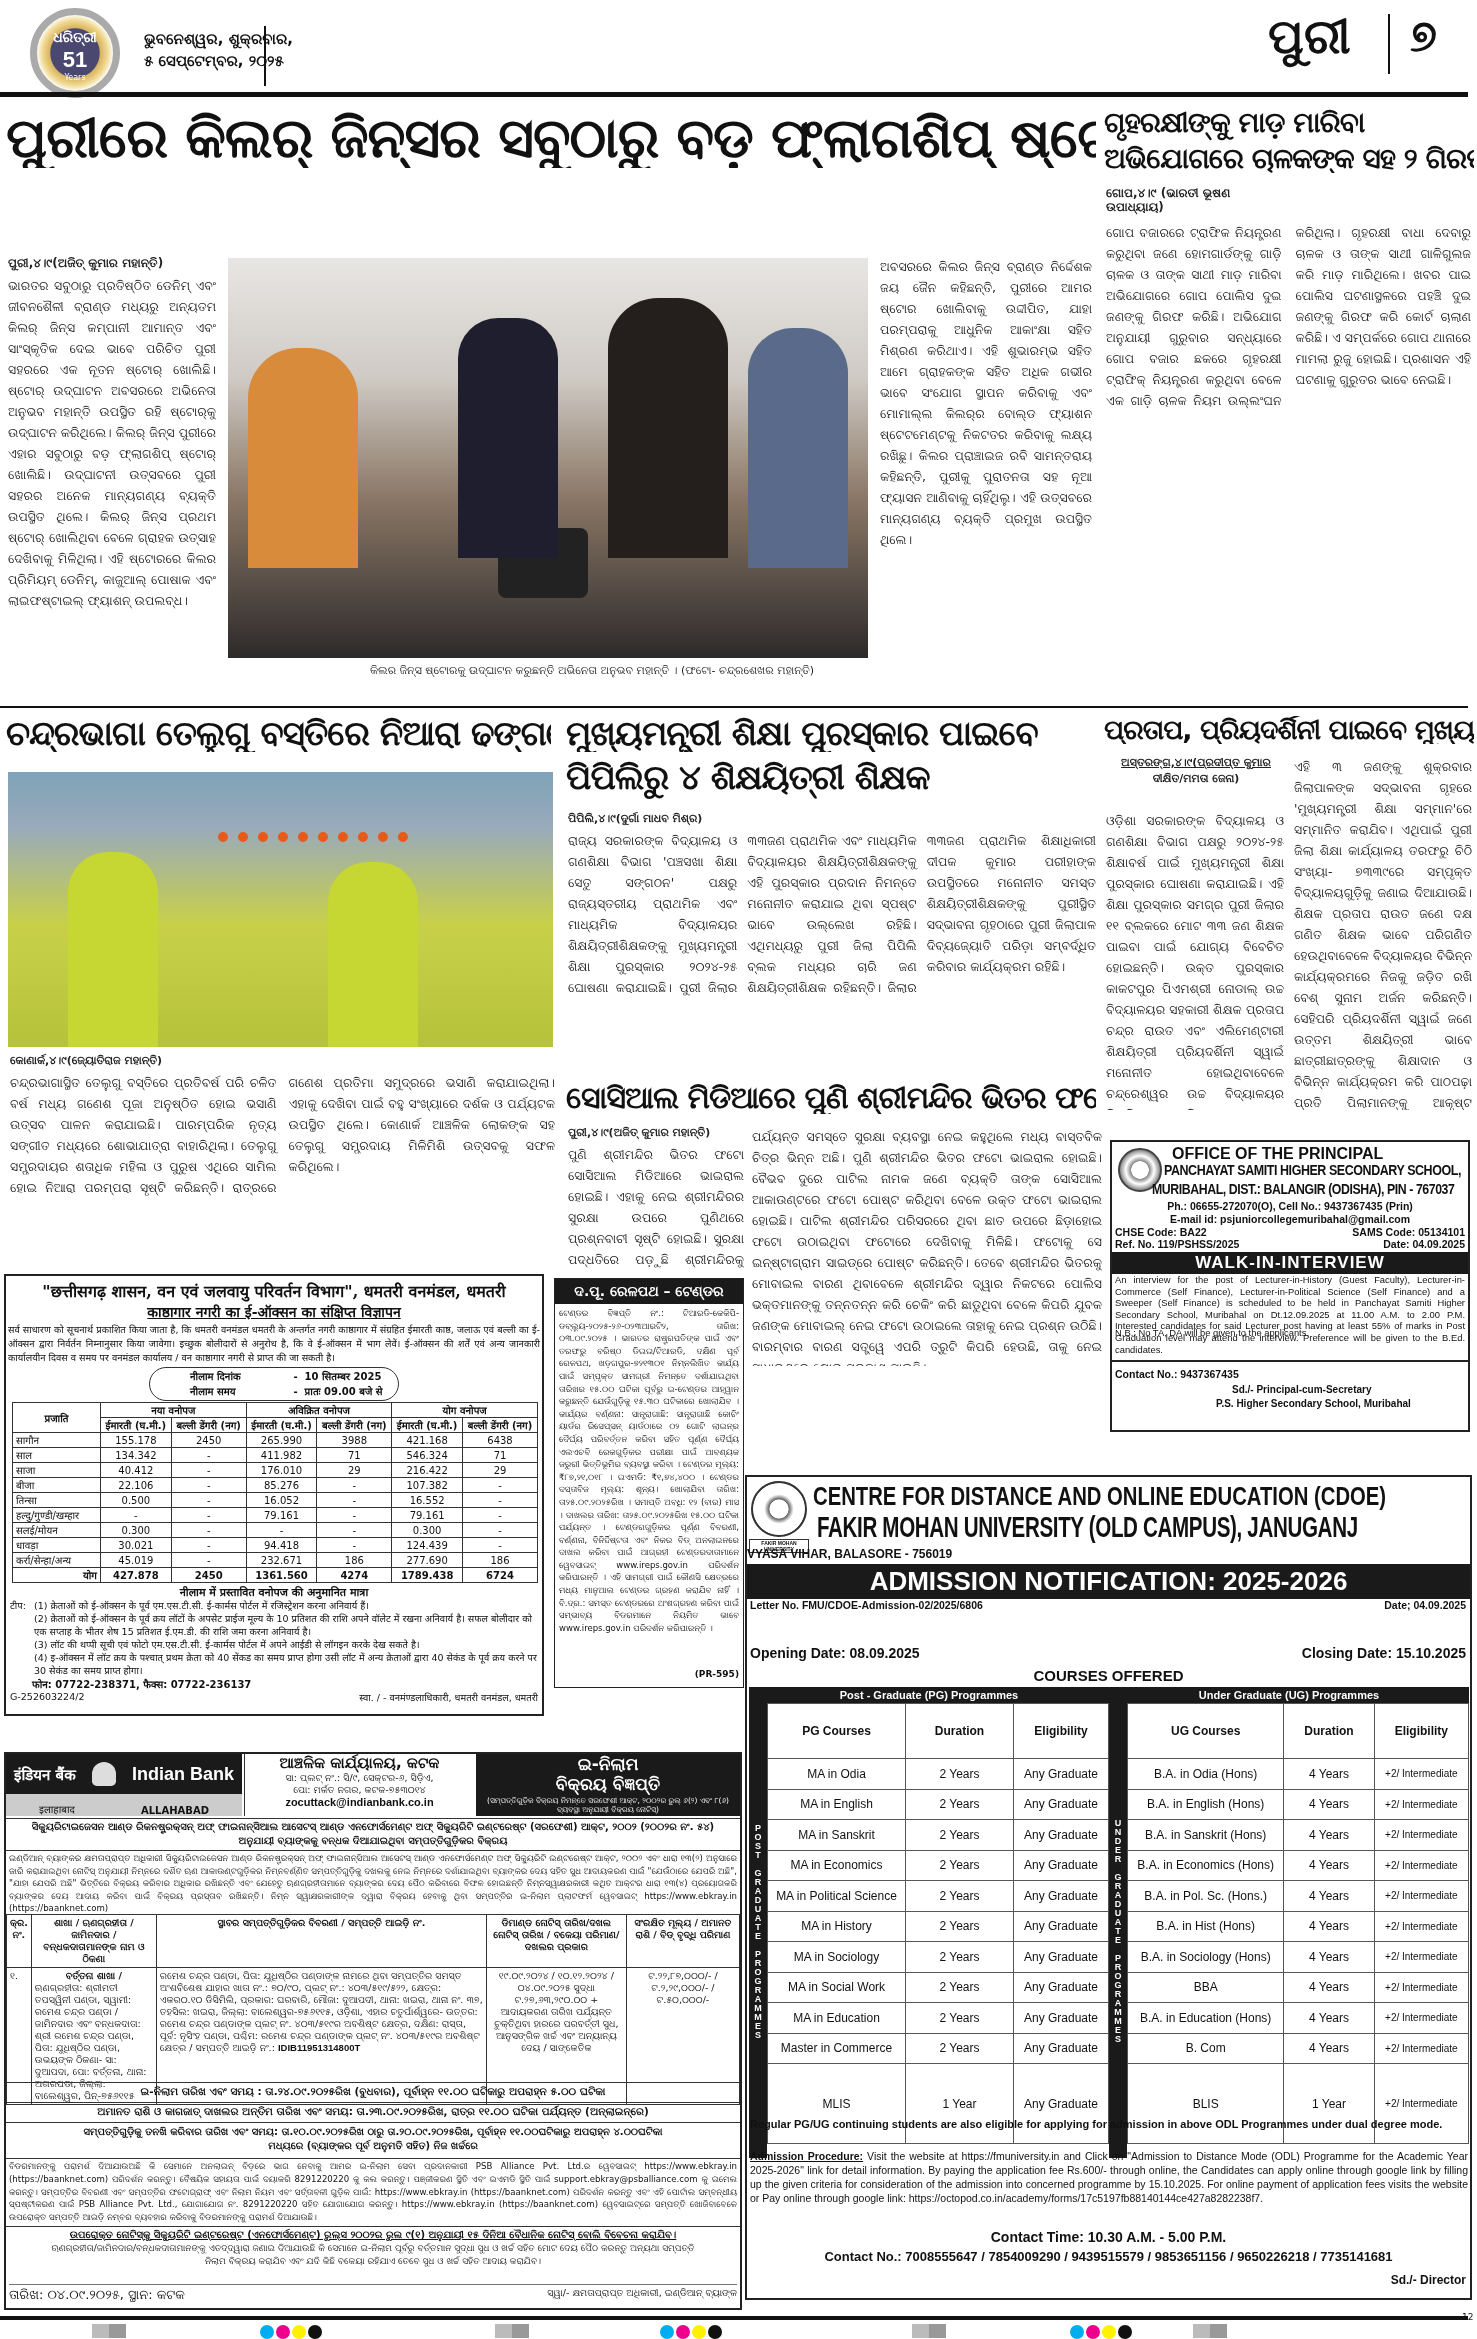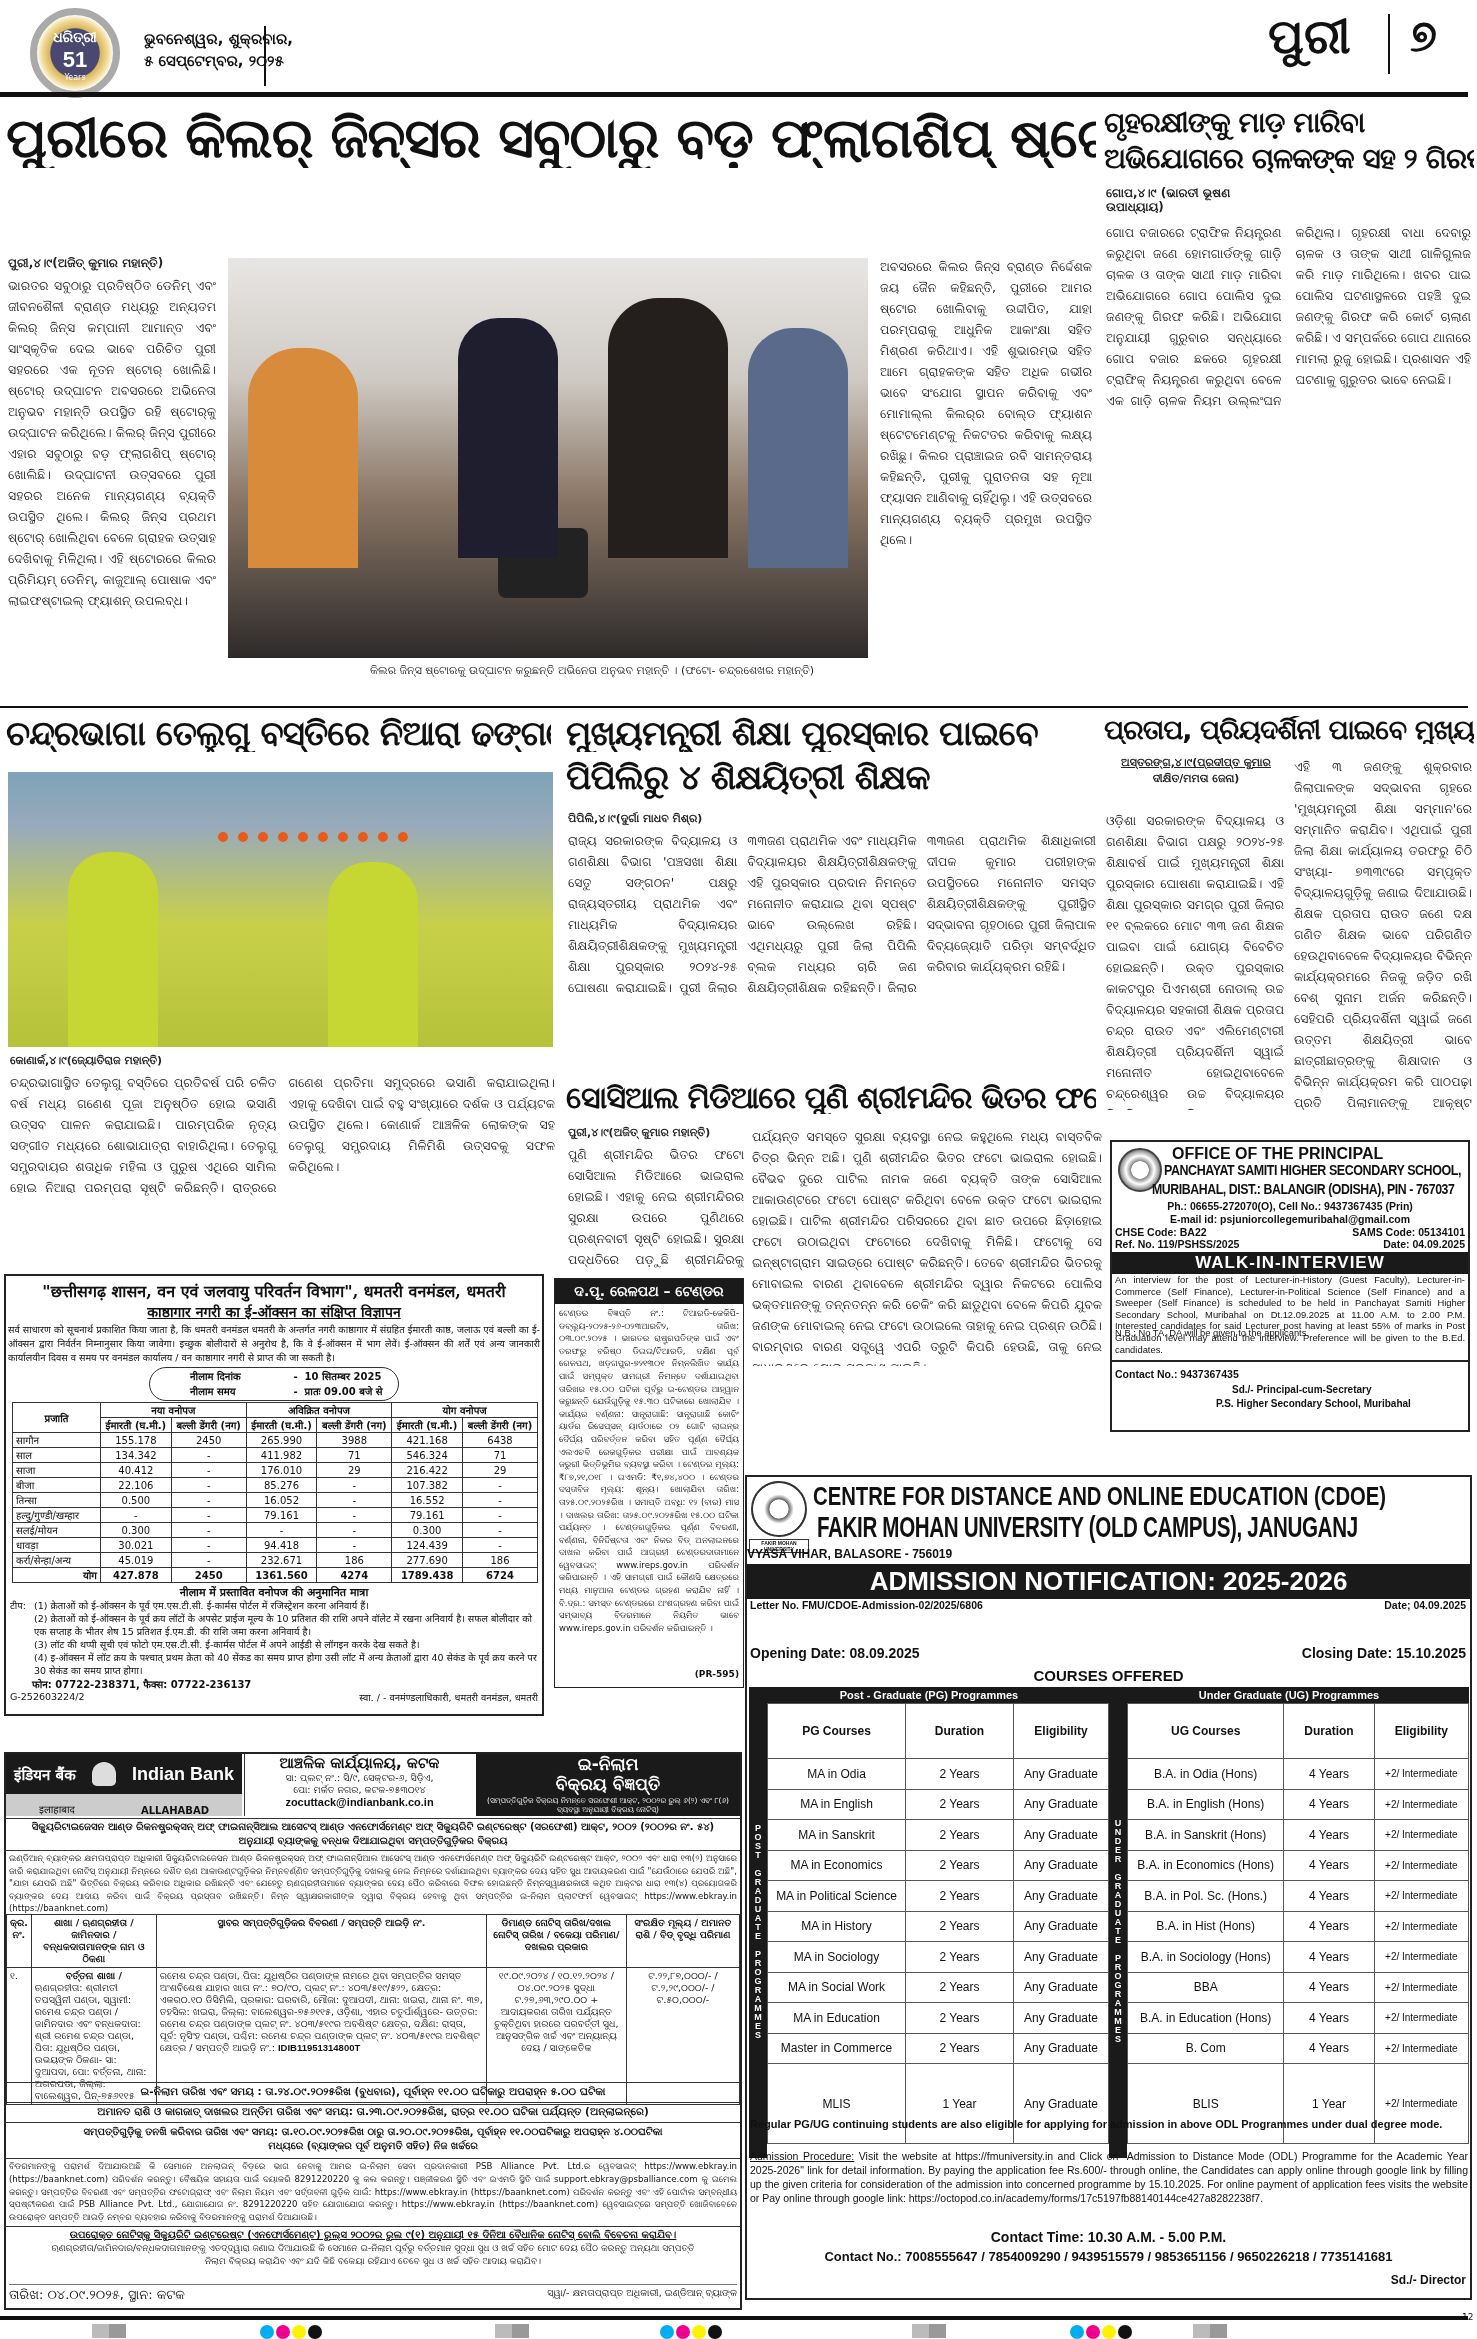--- a/index.html
+++ b/index.html
@@ -257,21 +257,21 @@
     <tr>
           <td style="height:80px">BLIS</td>
           <td>1 Year</td>
           <td style="font-size:10px">+2/ Intermediate</td>
         </tr>
   </tbody>
     </table>
 
   <div class="abs" style="left:3px;top:640px;width:718px;font-size:11px;font-weight:bold;line-height:14px">Regular PG/UG continuing students are also eligible for applying for admission in above ODL Programmes under dual degree mode.</div>
   <div class="abs" style="left:3px;top:672px;width:718px;font-size:10.5px;line-height:14px;text-align:justify">
-    <span style="font-weight:normal;text-decoration:underline">Admission Procedure:</span>
+    <span style="font-weight:bold;text-decoration:underline">Admission Procedure:</span>
     <span>Visit the website at https://fmuniversity.in and Click on "Admission to Distance Mode (ODL) Programme for the Academic Year 2025-2026" link for detail information. By paying the application fee Rs.600/- through online, the Candidates can apply online through google link by filling up the given criteria for consideration of the admission into concerned programme by 15.10.2025. For online payment of application fees visits the website or Pay online through google link: https://octopod.co.in/academy/forms/17c5197fb88140144ce427a8282238f7.</span>
   </div>
   <div class="abs" style="left:0;top:752px;width:723px;text-align:center;font-size:14px;font-weight:bold">Contact Time: 10.30 A.M. - 5.00 P.M.</div>
   <div class="abs" style="left:0;top:772px;width:723px;text-align:center;font-size:13px;font-weight:bold;white-space:nowrap">Contact No.: 7008555647 / 7854009290 / 9439515579 / 9853651156 / 9650226218 / 7735141681</div>
   <div class="abs" style="right:4px;top:796px;font-size:12px;font-weight:bold">Sd./- Director</div>
 </div>
 
 <div class="abs" style="left:4px;top:1274px;width:540px;height:442px;border:2px solid #222">
   <div style="text-align:center;font-size:16px;font-weight:bold;padding-top:4px;white-space:nowrap;font-family:'DejaVu Serif',serif">"छत्तीसगढ़ शासन, वन एवं जलवायु परिवर्तन विभाग", धमतरी वनमंडल, धमतरी</div>
   <div style="text-align:center;font-size:14px;font-weight:bold;text-decoration:underline;font-family:'DejaVu Serif',serif">काष्ठागार नगरी का ई-ऑक्सन का संक्षिप्त विज्ञापन</div>

